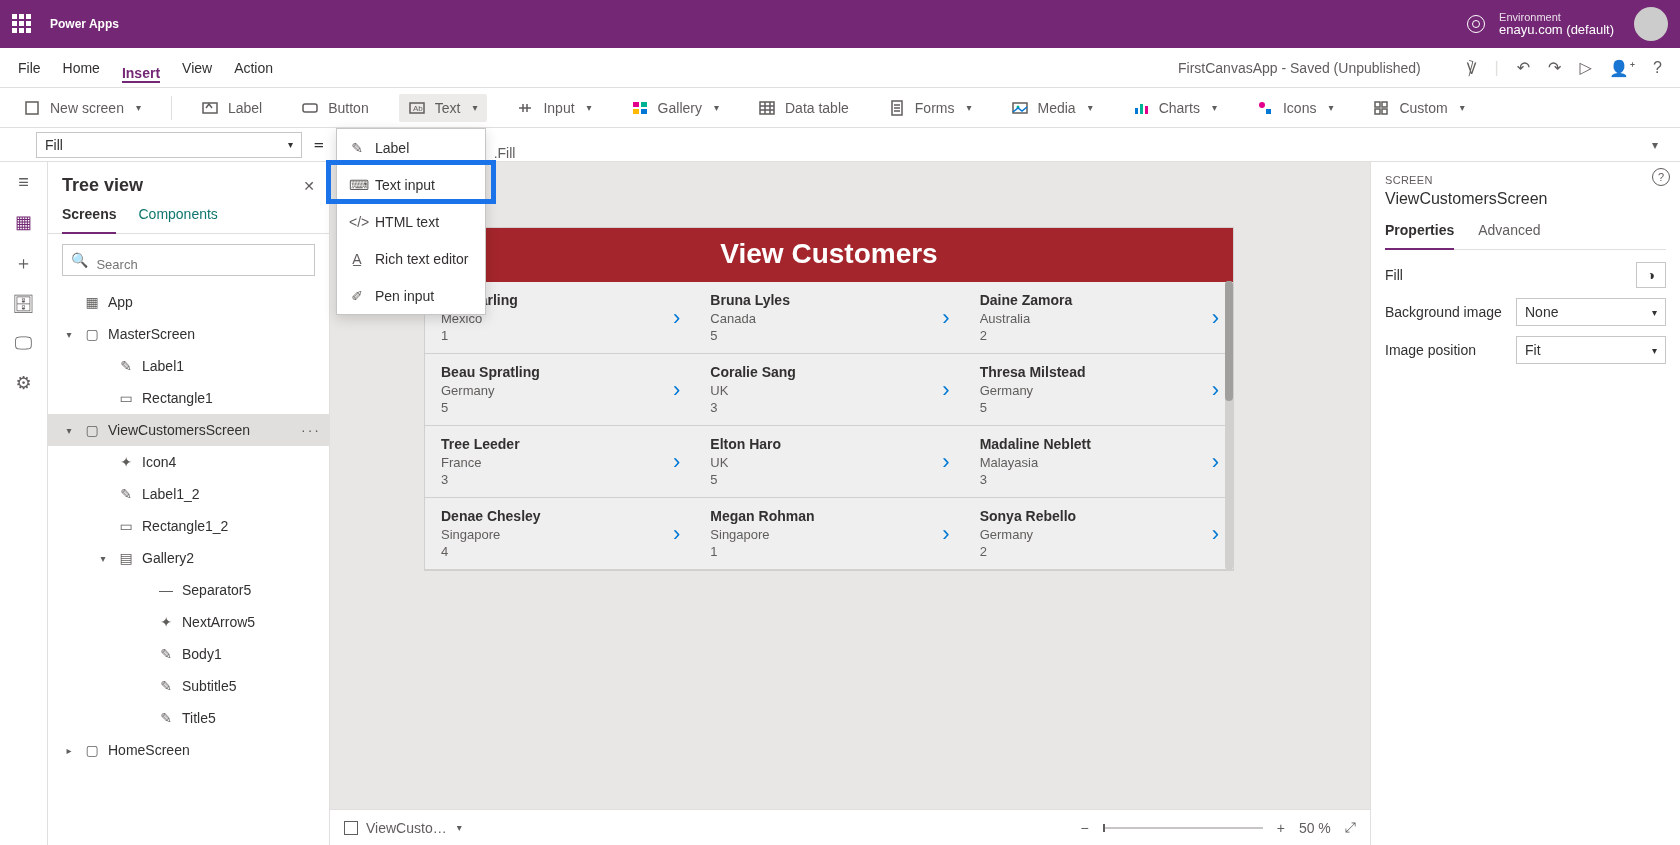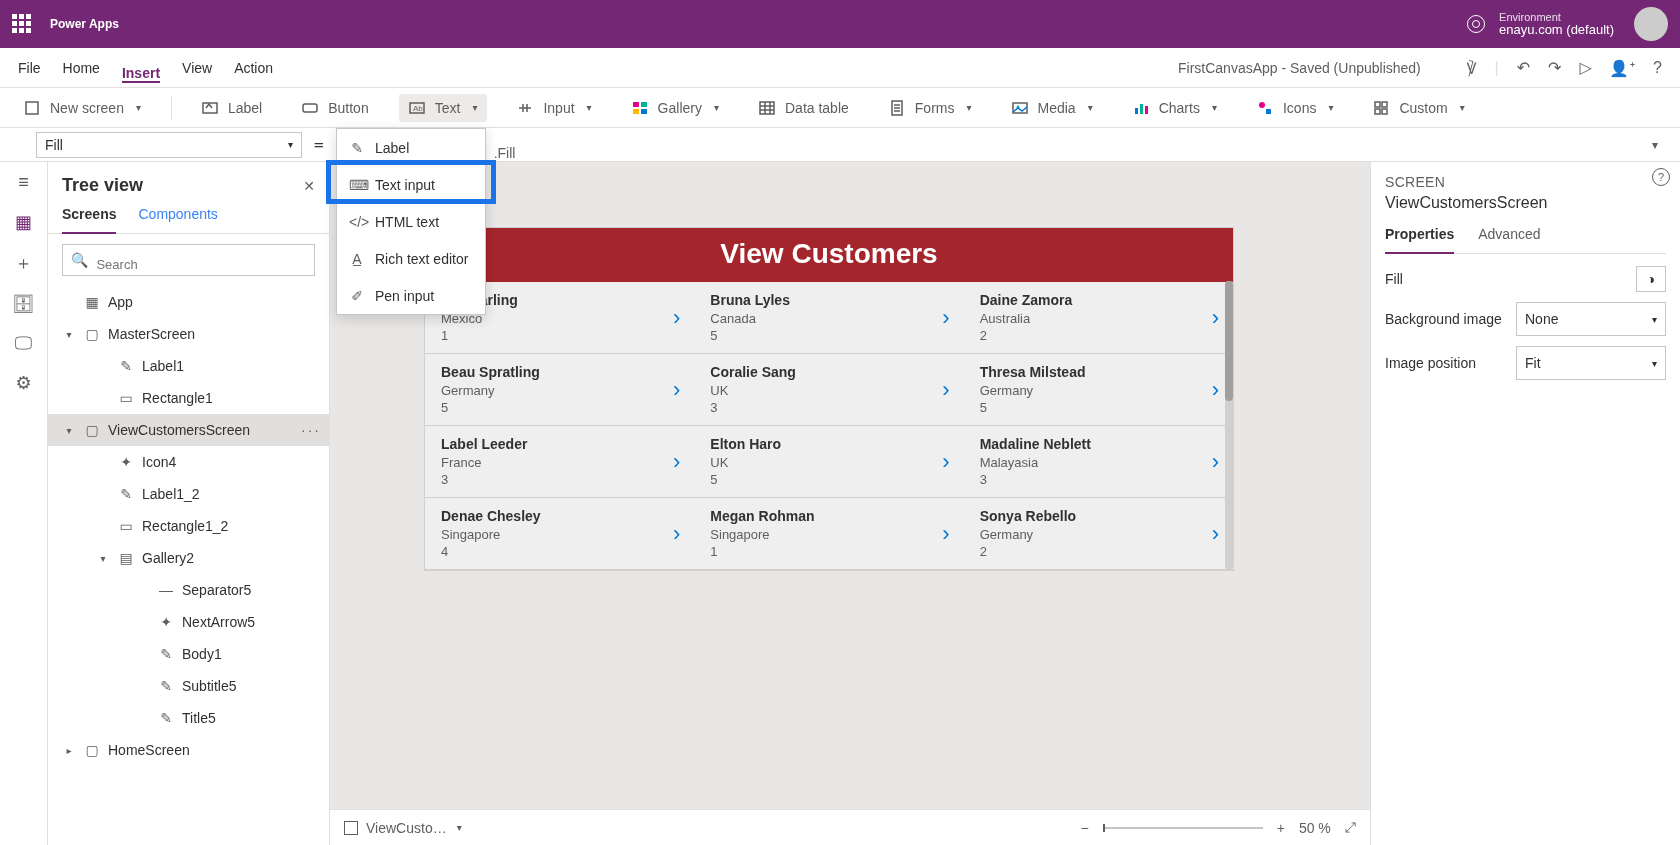--- a/index.html
+++ b/index.html
@@ -46,21 +46,21 @@
 .rail{ width:48px; background:#fff; border-right:1px solid #e1dfdd; display:flex; flex-direction:column; align-items:center; padding-top:10px; gap:18px;}
 .rail span{ cursor:pointer; color:#605e5c; font-size:18px;}
 .rail span.active{ color:#742774;}
 
 
 .tree{ width:282px; background:#fff; border-right:1px solid #e1dfdd; display:flex; flex-direction:column; position:relative;}
 .tree-h{ display:flex; align-items:center; justify-content:space-between; padding:13px 14px 4px;}
 .tree-h h3{ font-size:18px; font-weight:600;}
 .tree-h .x{ cursor:pointer; color:#605e5c;}
 .tabs{ display:flex; gap:22px; padding:0 14px; border-bottom:1px solid #e1dfdd;}
-.tabs .t{ padding:6px 0 10px; cursor:pointer; color:#3b82f6;}
+.tabs .t{ padding:6px 0 10px; cursor:pointer; color:#0f766e;}
 .tabs .t.active{ color:#323130; border-bottom:2px solid #742774; margin-bottom:-1px; font-weight:600;}
 .srch{ margin:10px 14px; border:1px solid #c8c6c4; height:32px; display:flex; align-items:center; padding:0 8px; gap:8px; color:#605e5c;}
 .srch input{ border:none; outline:none; flex:1; font-size:13px;margin-top:8px;}
 .tl{ flex:1; overflow:auto; padding-bottom:8px;}
 .tn{ display:flex; align-items:center; height:32px; cursor:pointer; gap:8px; padding-right:8px;}
 .tn.sel{ background:#e1dfdd;}
 .tn .tw{ width:14px; text-align:center; color:#605e5c; font-size:10px;}
 .tn .ic{ width:16px; height:16px; display:inline-flex; align-items:center; justify-content:center; color:#605e5c;}
 .tn .nm{ flex:1; white-space:nowrap; overflow:hidden; text-overflow:ellipsis;}
 .tn .more{ color:#605e5c; letter-spacing:2px;}
@@ -82,29 +82,29 @@
 
 .cfoot{ position:absolute; bottom:0; left:0; right:0; height:36px; background:#fff; border-top:1px solid #e1dfdd; display:flex; align-items:center; padding:0 14px; gap:10px; color:#605e5c;}
 .cfoot .bcrumb{ display:flex; align-items:center; gap:8px; flex:1;}
 .cfoot .bcrumb .box{ width:14px;height:14px;border:1.5px solid #605e5c;}
 .cfoot .zoom{ display:flex; align-items:center; gap:14px;}
 .cfoot .zoom .track{ width:160px; height:2px; background:#c8c6c4; position:relative;}
 .cfoot .zoom .track .th{ position:absolute; left:0; top:-3px; width:2px; height:8px; background:#605e5c;}
 
 
 .props{ width:310px; background:#fff; border-left:1px solid #e1dfdd; padding:12px 14px;}
-.props .sec{ font-size:14px; color:#605e5c; letter-spacing:.3px;}
+.props .sec{ font-size:11px; color:#605e5c; letter-spacing:.3px;}
 .props .sname{ font-size:16px; margin:4px 0 10px;}
 .props .ptabs{ display:flex; gap:24px; border-bottom:1px solid #e1dfdd; margin-bottom:12px;}
 .props .ptabs .pt{ padding:4px 0 10px; cursor:pointer; color:#605e5c;}
 .props .ptabs .pt.active{ color:#323130; border-bottom:2px solid #742774; font-weight:600; margin-bottom:-1px;}
 .prow{ display:flex; align-items:center; justify-content:space-between; margin:10px 0;}
 .prow label{ color:#323130;}
 .swatch{ width:30px;height:26px;border:1px solid #c8c6c4; display:flex;align-items:center;justify-content:center;cursor:pointer;}
-.dd{ width:150px;height:34px;border:1px solid #c8c6c4; display:flex;align-items:center;justify-content:space-between; padding:0 8px; cursor:pointer;}
+.dd{ width:150px;height:28px;border:1px solid #c8c6c4; display:flex;align-items:center;justify-content:space-between; padding:0 8px; cursor:pointer;}
 .help{ position:absolute; top:6px; right:10px; width:18px;height:18px;border:1.5px solid #605e5c;border-radius:50%; font-size:11px; display:flex;align-items:center;justify-content:center; color:#605e5c; cursor:pointer;}
 
 
 .ddmenu{ position:absolute; left:336px; top:128px; width:150px; background:#fff; border:1px solid #c8c6c4; box-shadow:0 4px 12px rgba(0,0,0,.15); z-index:50;}
 .ddmenu .mi{ display:flex; align-items:center; gap:10px; height:37px; padding:0 12px; cursor:pointer;}
 .ddmenu .mi .mic{ width:16px; text-align:center; color:#605e5c;}
 
 
 .hl{ position:absolute; border:5px solid #1a73e8; z-index:60; pointer-events:none;}
 .hl1{ left:326px; top:160px; width:170px; height:44px;}
@@ -418,21 +418,21 @@
           <div class="cell">
             <div class="info">
               <div class="n">Thresa  Milstead</div>
               <div class="c">Germany</div>
               <div class="id">5</div>
             </div>
             <div class="arr">›</div>
           </div>
           <div class="cell">
             <div class="info">
-              <div class="n">Label  Leeder</div>
+              <div class="n">Tree  Leeder</div>
               <div class="c">France</div>
               <div class="id">3</div>
             </div>
             <div class="arr">›</div>
           </div>
           <div class="cell">
             <div class="info">
               <div class="n">Elton  Haro</div>
               <div class="c">UK</div>
               <div class="id">5</div>

